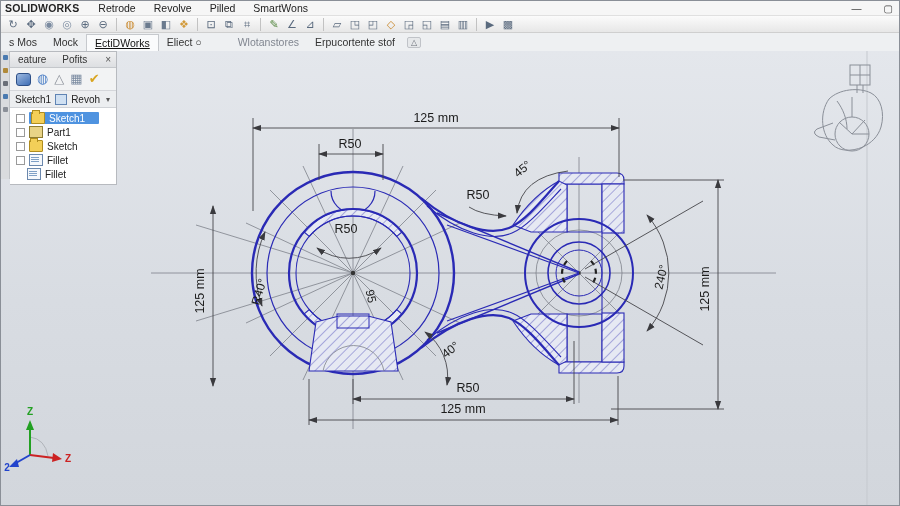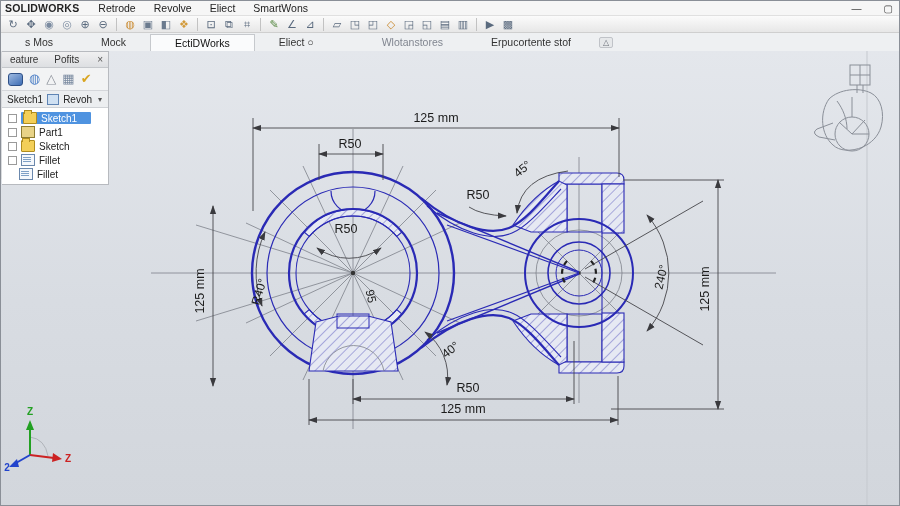--- a/index.html
+++ b/index.html
@@ -12,31 +12,31 @@
   #wctrl{position:absolute;right:8px;top:0;height:14px;display:flex;gap:22px;align-items:center;font-size:10px;color:#444;}
   #wctrl span{cursor:default;}
 
   
   #toolbar{position:absolute;left:0;top:14px;width:900px;height:18px;background:linear-gradient(180deg,#fbfbfb,#e7e7e7);border-top:1px solid #e0e0e0;border-bottom:1px solid #cfcfcf;display:flex;align-items:center;padding-left:3px;box-sizing:border-box;}
   .tbi{width:17px;height:15px;line-height:15px;text-align:center;font-size:11px;margin:0 0.5px;cursor:default;}
   .tbsep{width:1px;height:13px;background:#c2c2c2;margin:0 4px;}
 
   
   #tabsbar{position:absolute;left:0;top:32px;width:900px;height:18px;background:#eef0f2;border-bottom:1px solid #c6c9cd;display:flex;align-items:center;font-size:10.5px;color:#333;}
-  .dtab{padding:2px 24px;cursor:default;white-space:nowrap;}
-  .dtab.active{background:#fafbfc;border:1px solid #c6c9cd;border-bottom:none;color:#111;text-align:right;}
+  .dtab{padding:2px 8px;cursor:default;white-space:nowrap;}
+  .dtab.active{background:#fafbfc;border:1px solid #c6c9cd;border-bottom:none;text-decoration:underline;color:#111;text-align:right;}
   .dtab.muted{color:#818690;margin-left:20px;}
   #tab-ovf{margin-left:4px;font-size:8px;color:#6a6f78;border:1px solid #c0c3c8;background:#e6e8ea;padding:0 3px;border-radius:2px;}
 
   
   #edgestrip{position:absolute;left:0;top:50px;width:9px;height:128px;background:#d9dbde;border-right:1px solid #bfc2c6;display:flex;flex-direction:column;align-items:center;padding-top:4px;gap:8px;box-sizing:border-box;}
   #edgestrip i{display:block;width:5px;height:5px;border-radius:1px;}
 
   
-  #panel{position:absolute;left:1px;top:50px;width:107px;background:#e9eaec;border:1px solid #b7babf;border-left:none;box-sizing:border-box;z-index:5;}
+  #panel{position:absolute;left:9px;top:50px;width:107px;background:#e9eaec;border:1px solid #b7babf;border-left:none;box-sizing:border-box;z-index:5;}
   #panel-hdr{height:15px;display:flex;align-items:center;font-size:10px;color:#333;background:linear-gradient(180deg,#f0f0f1,#dddfe2);border-bottom:1px solid #c4c7cb;}
   #panel-hdr .ptab{padding:0 8px;}
   #panel-hdr .close{margin-left:auto;padding:0 5px;color:#555;font-size:10px;}
   #panel-tools{height:22px;display:flex;align-items:center;gap:6px;padding-left:6px;background:#f2f3f4;border-bottom:1px solid #d4d6da;}
   .pti{font-size:13px;line-height:18px;}
   .pti.box{display:inline-block;width:13px;height:11px;background:linear-gradient(145deg,#9db9e0,#3f6eb5);border:1px solid #2d4f86;border-radius:3px;}
   #panel-sel{height:16px;display:flex;align-items:center;gap:4px;font-size:10px;color:#222;padding-left:5px;background:#eceef0;border-bottom:1px solid #cfd2d6;}
   #panel-sel .pageic{display:inline-block;width:10px;height:9px;background:#cfe0f2;border:1px solid #5f84b4;}
   #panel-sel .caret{font-size:8px;color:#555;margin-left:2px;}
   #tree{background:#fff;border-top:1px solid #fff;padding:2px 0 3px 0;}
@@ -65,21 +65,21 @@
 </style>
 </head>
 <body>
 
 <div id="app">
 
   <div id="menubar">
     <span class="app">SOLIDWORKS</span>
     <span class="mi">Retrode</span>
     <span class="mi">Revolve</span>
-    <span class="mi">Eliect</span>
+    <span class="mi">Pilled</span>
     <span class="mi">SmartWons</span>
     <div id="wctrl">
       <span>—</span>
       <span>▢</span>
     </div>
   </div>
 
   <div id="toolbar">
     <span class="tbi" style="color: rgb(90, 106, 126);">↻</span>
     <span class="tbi" style="color: rgb(90, 106, 126);">✥</span>

